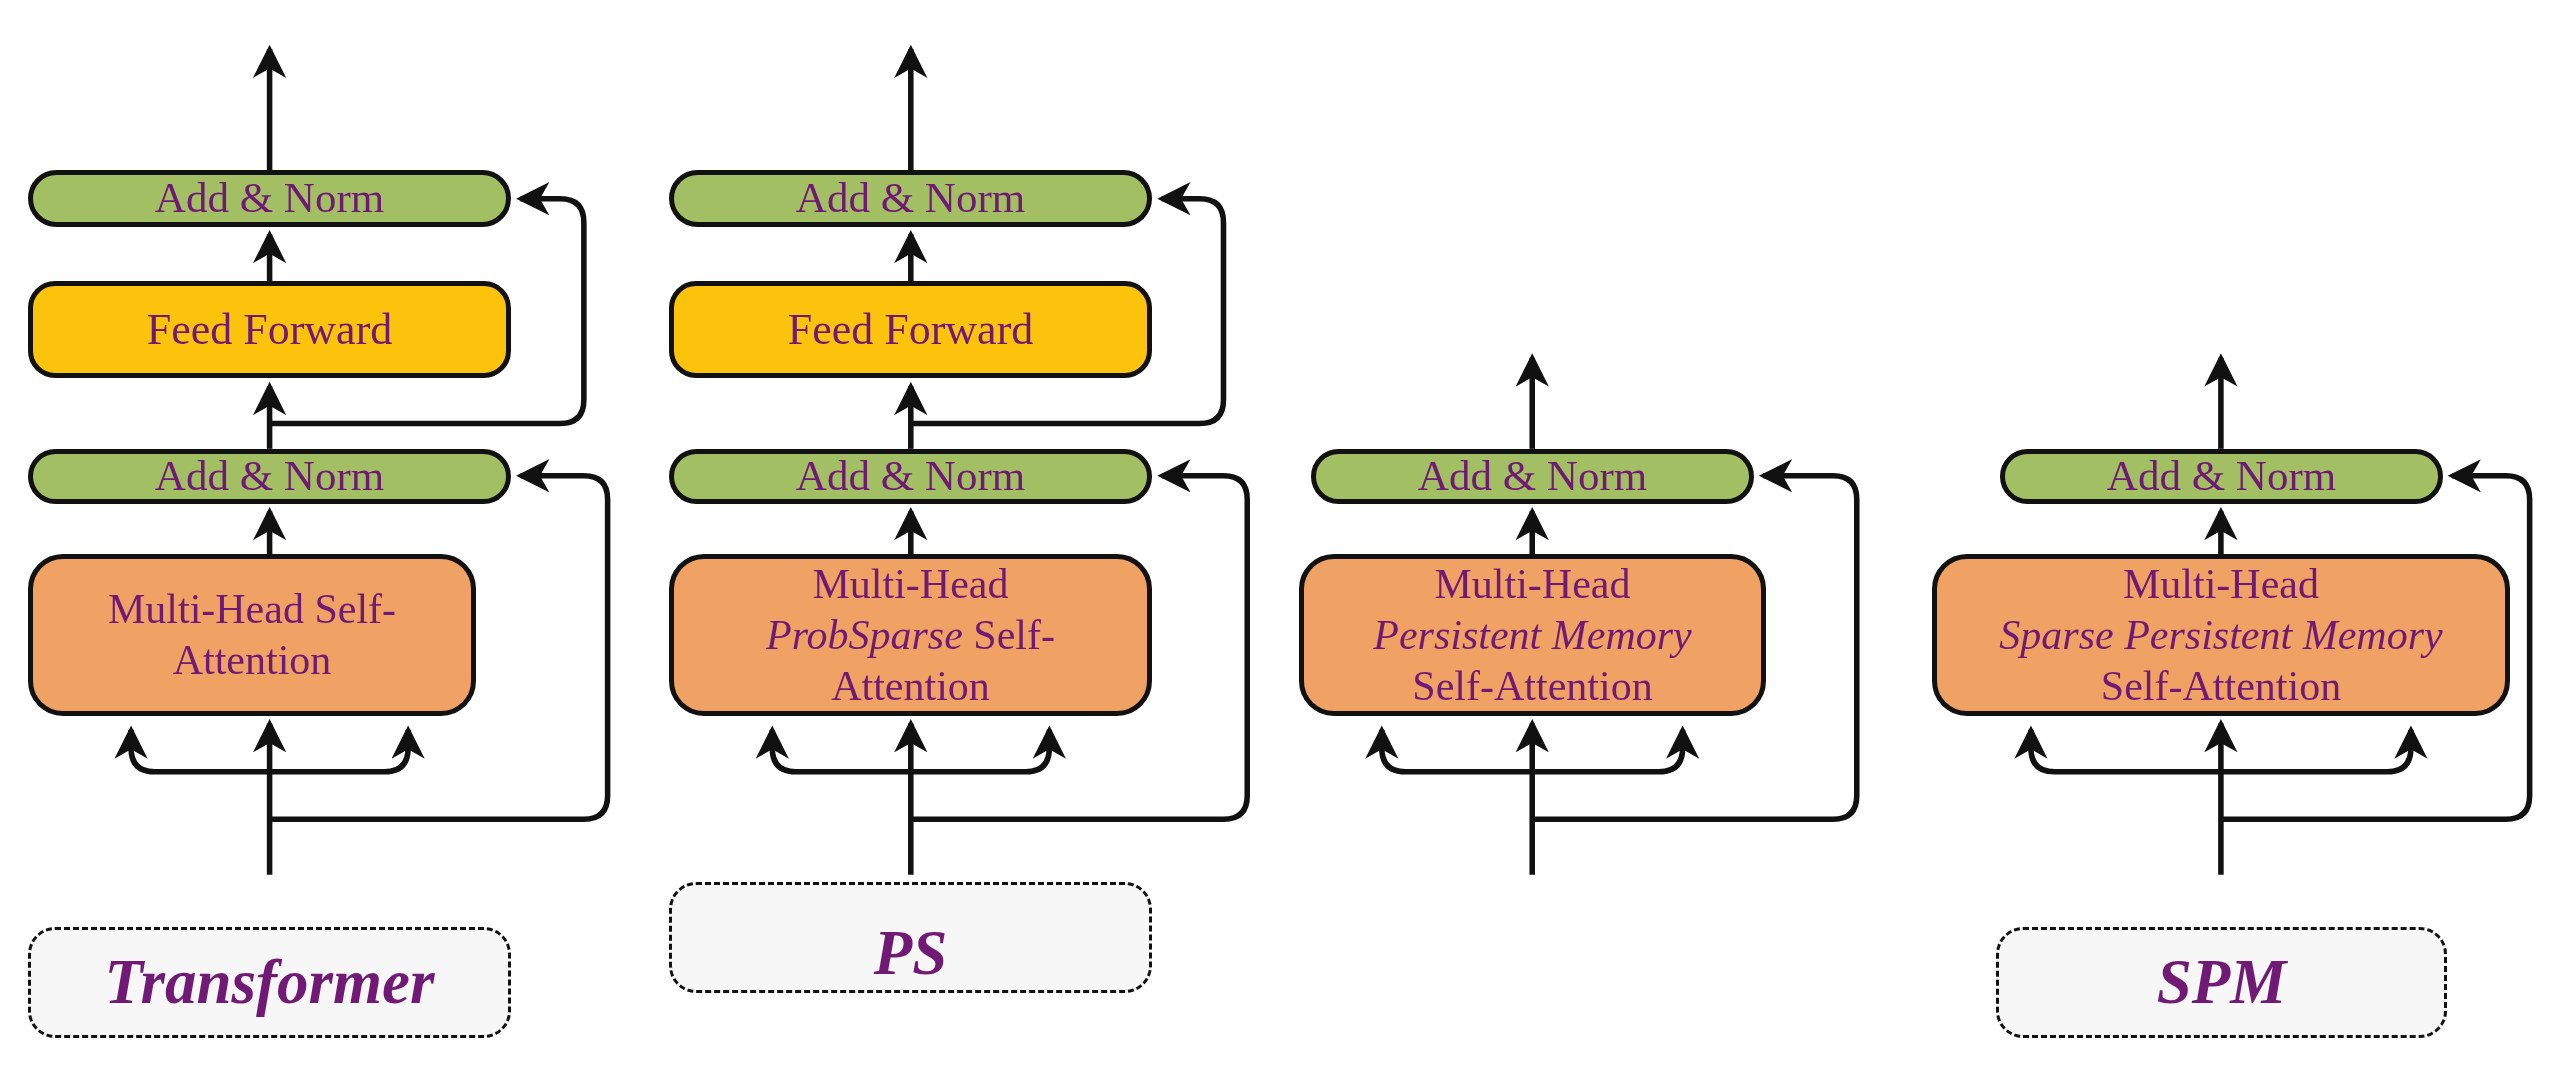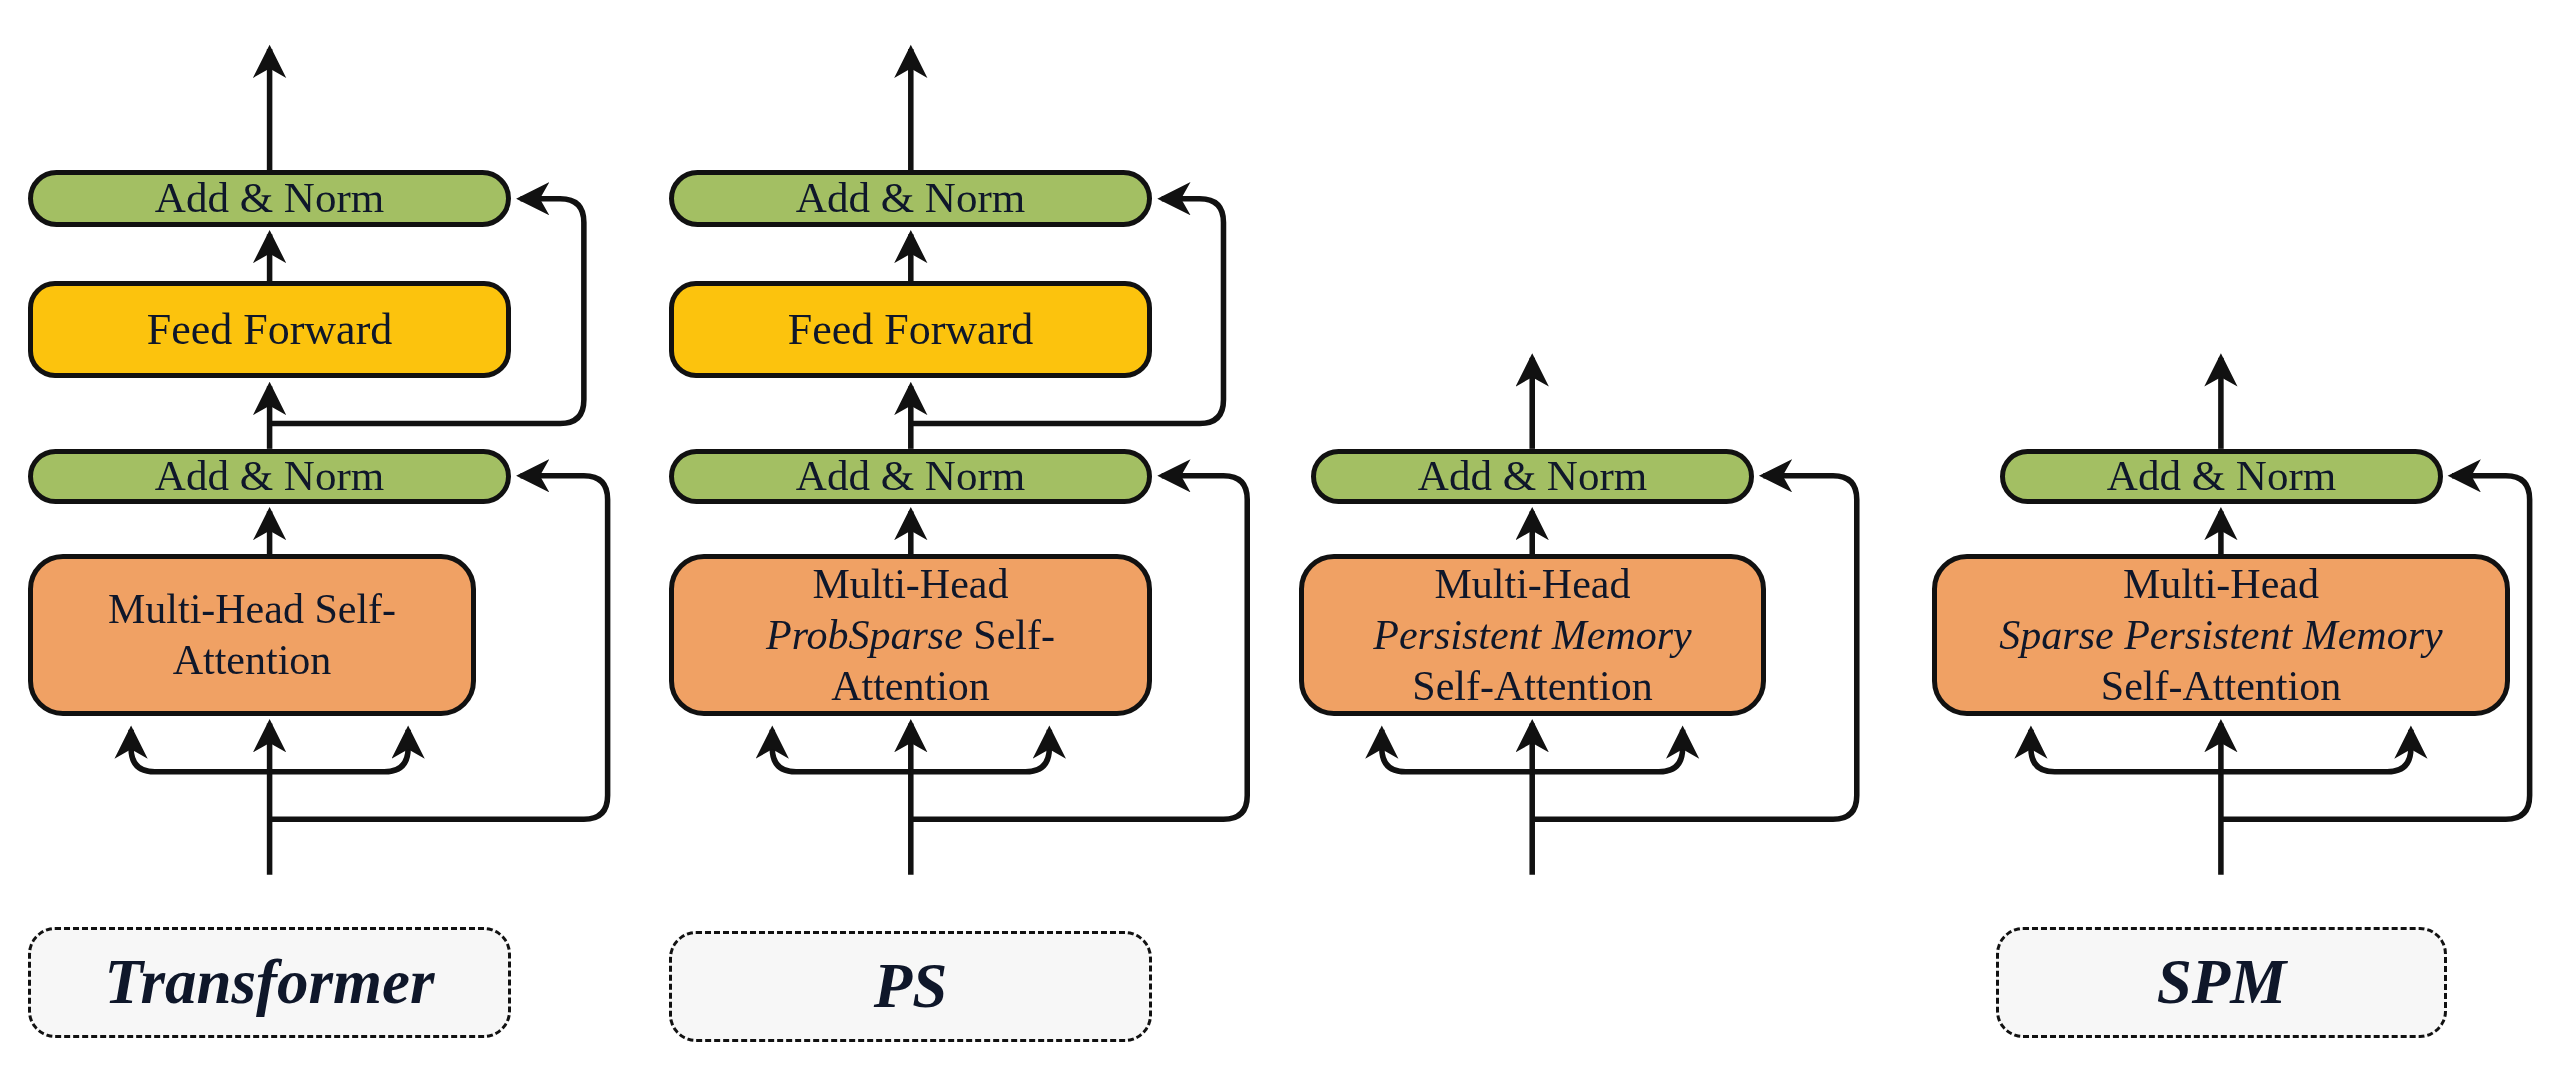--- a/index.html
+++ b/index.html
@@ -1,21 +1,21 @@
 <!DOCTYPE html>
 <html style="--line: #111111; --green: #a3bf63; --yellow: #fcc30d; --orange: #f0a164; --labelbg: #f7f7f7;font-size:12.7px"><head>
 <meta charset="utf-8">
 <style>
   html,body { margin:0; padding:0; background:#ffffff; }
   #stage {
     position:relative;
     width:2576px; height:1075px;
     background:#ffffff;
     font-family:"Liberation Serif", serif;
-    color:#0f172a;
+    color:#701a75;
     overflow:hidden;
   }
   #wires { position:absolute; left:0; top:0; width:2576px; height:1075px; }
   .wire { stroke:var(--line); stroke-width:7; fill:none; }
   .box {
     position:absolute;
     box-sizing:border-box;
     border:5.5px solid var(--line);
     display:flex; flex-direction:column;
     align-items:center; justify-content:center;
@@ -109,21 +109,21 @@
     <span>Feed Forward</span>
   </div>
   <div class="box pill" style="left:669px; top:449px; width:483px; height:55px;">
     <span>Add &amp; Norm</span>
   </div>
   <div class="box attn" style="left:669px; top:554px; width:483px; height:162px;">
     <div class="tline">Multi-Head</div>
     <div class="tline"><span class="it">ProbSparse</span><span> Self-</span></div>
     <div class="tline">Attention</div>
   </div>
-  <div class="labelbox" style="left:669px; top:931px; width:483px; height:111px;">
+  <div class="labelbox" style="left:669px; top:882px; width:483px; height:111px;align-items:flex-end;">
     <span>PS</span>
   </div>
 
   <div class="box pill" style="left:1311px; top:449px; width:443px; height:55px;">
     <span>Add &amp; Norm</span>
   </div>
   <div class="box attn" style="left:1299px; top:554px; width:467px; height:162px;">
     <div class="tline">Multi-Head</div>
     <div class="tline"><span class="it">Persistent Memory</span><span></span></div>
     <div class="tline">Self-Attention</div>

